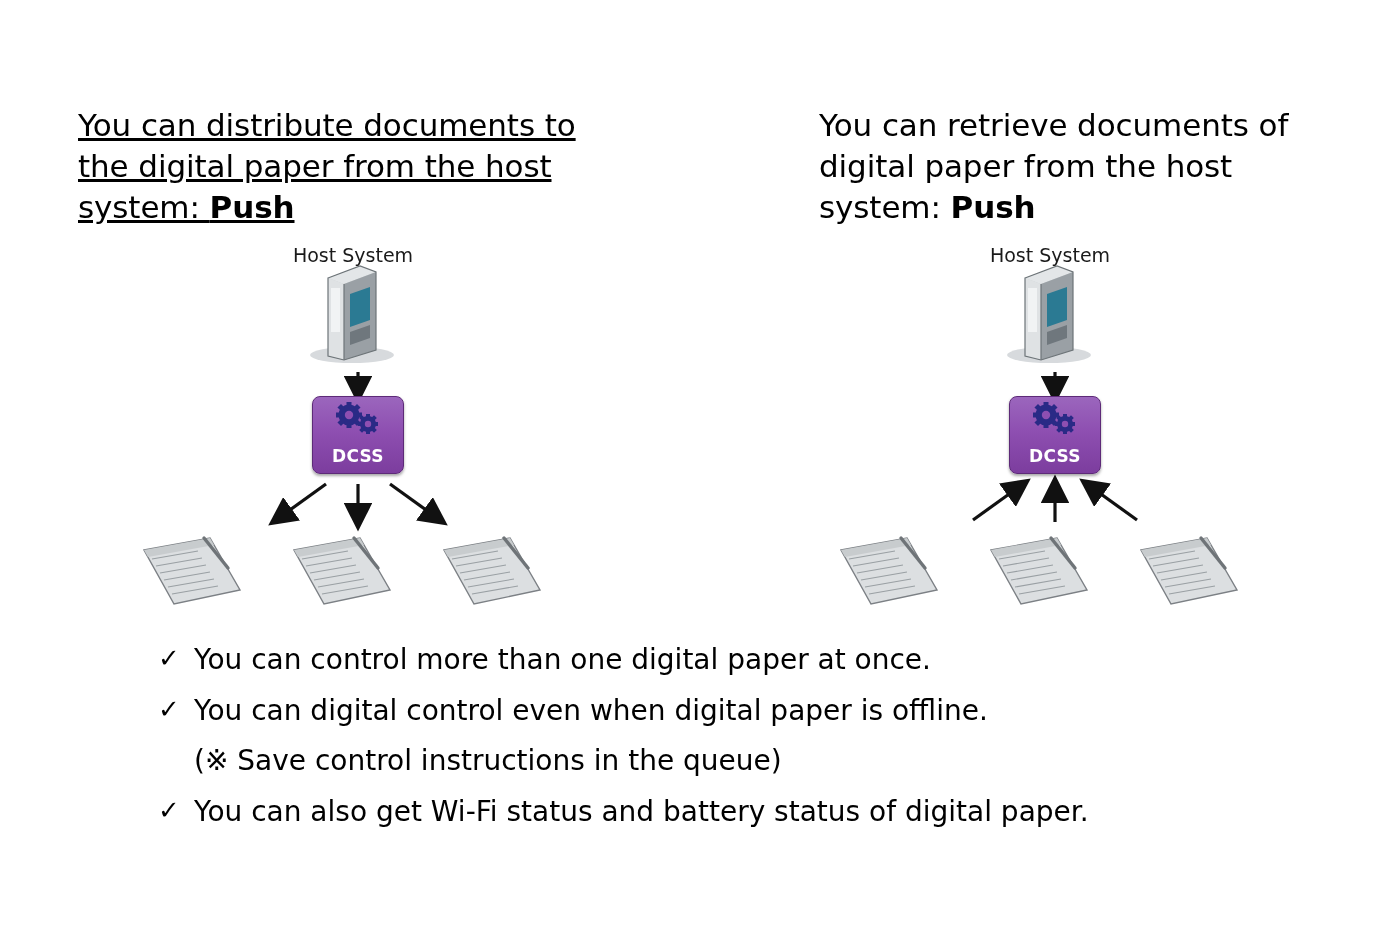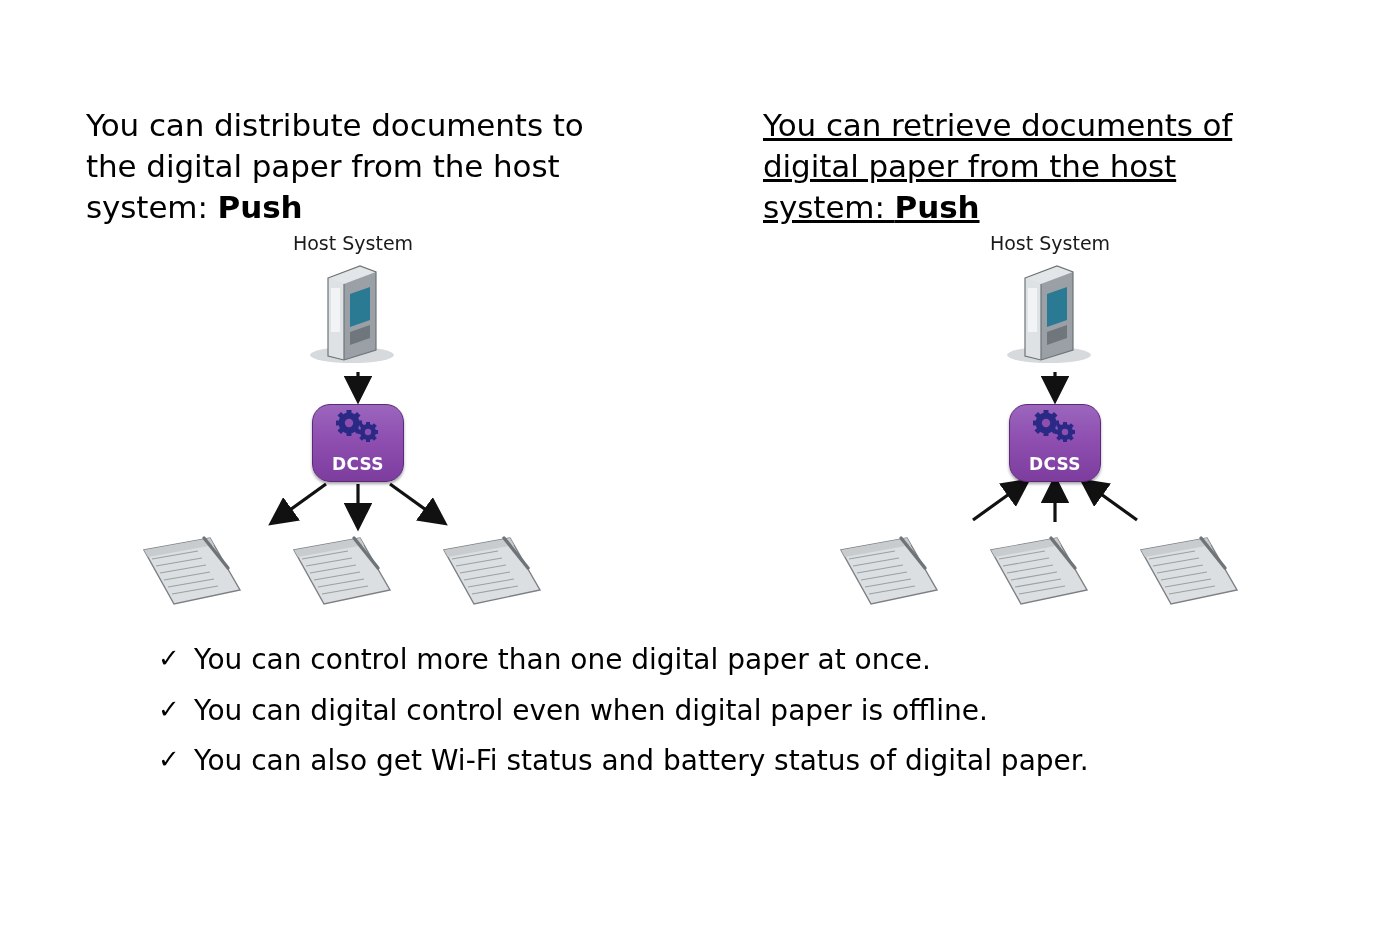--- a/index.html
+++ b/index.html
@@ -14,22 +14,22 @@
     font-family: "DejaVu Sans", "Liberation Sans", sans-serif;
     color: #000000;
     overflow: hidden;
   }
 
   .panel {
     position: absolute;
     top: 105px;
     width: 560px;
   }
-  .panel-left { left: 86px; }
-  .panel-right { left: 763px; text-decoration: underline; }
+  .panel-left { left: 78px; text-decoration: underline; }
+  .panel-right { left: 819px; }
 
   .panel-heading {
     font-size: 31px;
     line-height: 1.33;
     font-weight: 400;
     color: #000;
     white-space: pre-line;
     letter-spacing: -0.1px;
   }
   .panel-heading .mode {
@@ -39,21 +39,21 @@
   .flow {
     position: absolute;
     width: 560px;
     top: 232px;
   }
   .flow-left { left: 78px; }
   .flow-right { left: 775px; }
 
   .host-label {
     position: absolute;
-    top: 0;
+    top: 12px;
     width: 100%;
     text-align: center;
     font-size: 19px;
     color: #1a1a1a;
   }
   .flow-left .host-label { left: -5px; }
   .flow-right .host-label { left: -5px; }
 
   
   .server {
@@ -71,26 +71,26 @@
     top: 0;
     width: 560px;
     height: 400px;
     overflow: visible;
     pointer-events: none;
   }
 
   
   .dcss {
     position: absolute;
-    top: 172px;
+    top: 164px;
     left: 50%;
     transform: translateX(-50%);
     width: 90px;
     height: 76px;
-    border-radius: 18px;
+    border-radius: 8px;
     background: linear-gradient(180deg, #9b66bd 0%, #8e4fb1 45%, #7c3d9e 100%);
     border: 1px solid #5d2a78;
     box-shadow: 0 2px 3px rgba(0,0,0,0.35);
   }
   .dcss-label {
     position: absolute;
     bottom: 7px;
     width: 100%;
     text-align: center;
     color: #ffffff;
@@ -391,17 +391,21 @@
 
 <div class="bullets">
   <div class="bullet-row">
     <span class="bullet-mark">✓</span>
     <span class="bullet-text">You can control more than one digital paper at once.</span>
   </div>
   <div class="bullet-row">
     <span class="bullet-mark">✓</span>
     <span class="bullet-text">You can digital control even when digital paper is offline.</span>
   </div>
+  <div class="bullet-row sub">
+    <span class="bullet-mark"></span>
+    <span class="bullet-text">(※ Save control instructions in the queue)</span>
+  </div>
   <div class="bullet-row">
     <span class="bullet-mark">✓</span>
     <span class="bullet-text">You can also get Wi-Fi status and battery status of digital paper.</span>
   </div>
 </div>
 
 </body></html>

